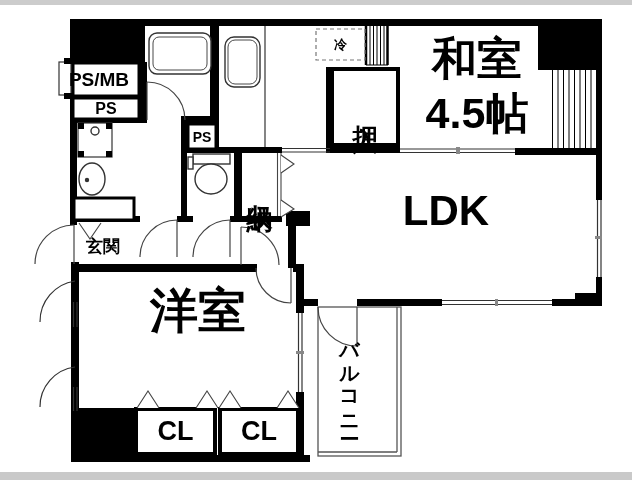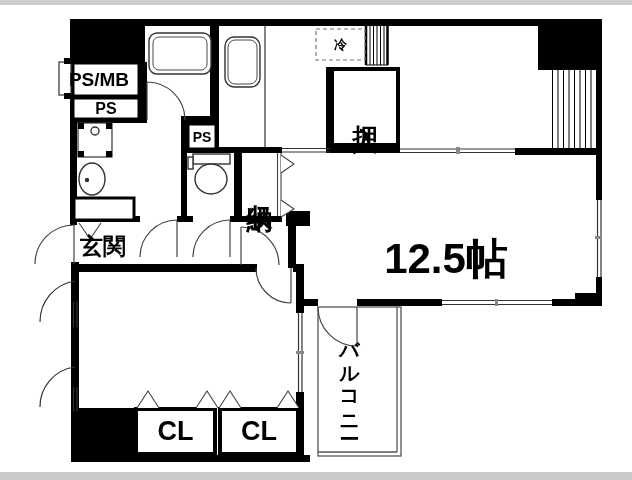--- a/index.html
+++ b/index.html
@@ -234,22 +234,25 @@
       <rect x="193" y="154" width="37" height="10"></rect>
       <rect x="188" y="157" width="5" height="12"></rect>
       <ellipse cx="211" cy="179" rx="16" ry="15"></ellipse>
     </g>
   </g>
 </svg>
 
 <div class="lbl" style="left:65px;top:62px;width:68px;height:35px;font-size:19px;">PS/MB</div>
 <div class="lbl" style="left:72px;top:97px;width:68px;height:23px;font-size:16px;">PS</div>
 <div class="lbl" style="left:188px;top:124px;width:28px;height:25px;font-size:14px;">PS</div>
-<div class="lbl" style="left:80px;top:236px;width:46px;height:20px;font-size:23px;">玄関</div>
+<div class="lbl" style="left:80px;top:236px;width:46px;height:20px;font-size:17px;">玄関</div>
 <div class="lbl" style="left:316px;top:29px;width:49px;height:31px;font-size:13px;">冷</div>
 <div class="lbl vert" style="left:350px;top:76px;width:30px;height:62px;font-size:25px;">押入</div>
+<div class="lbl" style="left:402px;top:33px;width:150px;height:50px;font-size:45px;">和室</div>
+<div class="lbl" style="left:402px;top:88px;width:150px;height:50px;font-size:43px;">4.5帖</div>
 <div class="lbl vert" style="left:245px;top:155px;width:30px;height:62px;font-size:26px;">収納</div>
-<div class="lbl" style="left:371px;top:236px;width:150px;height:46px;font-size:42px;">12.5帖</div>
+<div class="lbl" style="left:371px;top:188px;width:150px;height:46px;font-size:42px;">LDK</div>
+<div class="lbl" style="left:123px;top:284px;width:150px;height:54px;font-size:48px;">洋室</div>
 <div class="lbl" style="left:136px;top:409px;width:79px;height:45px;font-size:27px;">CL</div>
 <div class="lbl" style="left:220px;top:409px;width:78px;height:45px;font-size:27px;">CL</div>
 <div class="lbl vert" style="left:337px;top:318px;width:26px;height:120px;font-size:20px;font-weight:600;">バルコニー</div>
 
 </div>
 
 </body></html>

